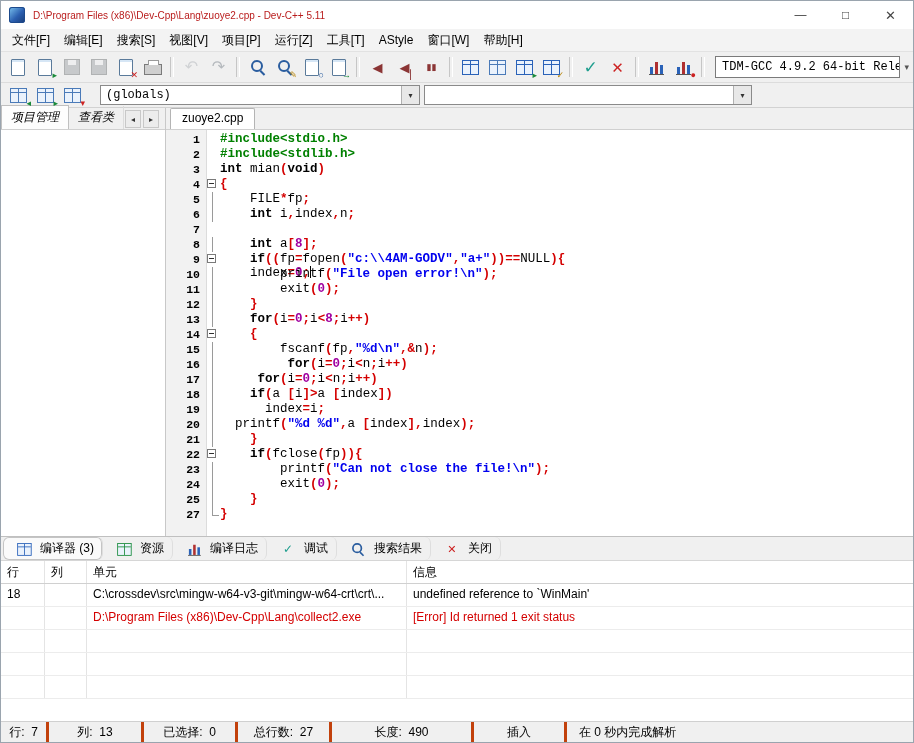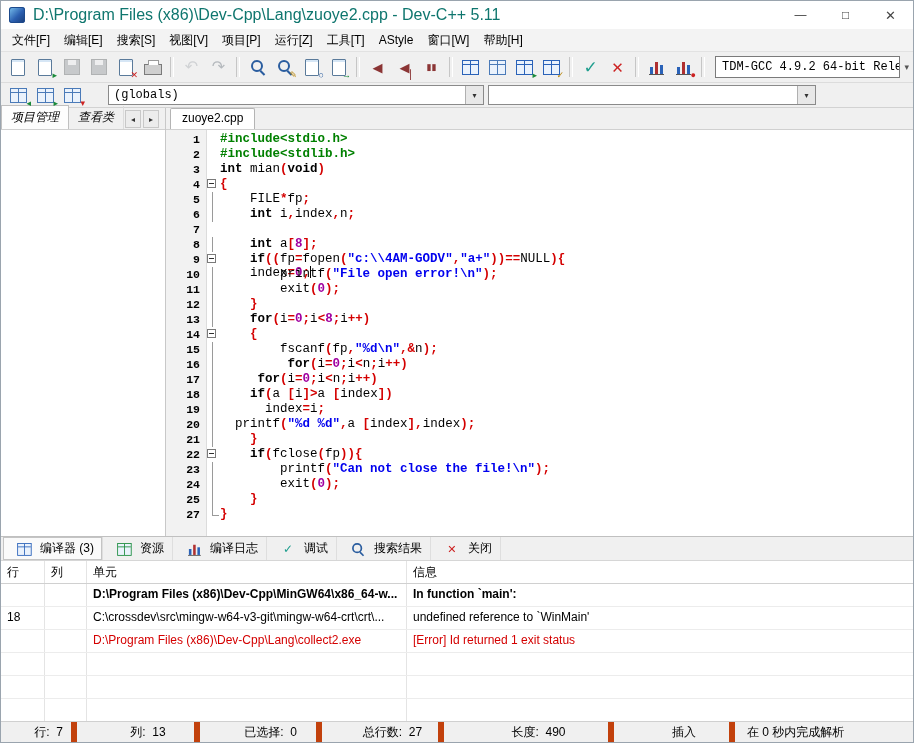--- a/index.html
+++ b/index.html
@@ -4,21 +4,21 @@
 <style>
   html,body{margin:0;padding:0;background:#d8d8d8;}
   .window{width:914px;height:743px;box-sizing:border-box;border:1px solid #9aa4ae;background:#f0f0f0;
     display:flex;flex-direction:column;overflow:hidden;
     font-family:"Liberation Sans","DejaVu Sans",sans-serif;font-size:12px;color:#000;}
 
   
   .titlebar{height:28px;background:#ffffff;display:flex;align-items:center;flex-shrink:0;}
   .appicon{width:16px;height:16px;margin:0 8px 0 8px;border-radius:3px;
     background:linear-gradient(135deg,#7cc4f0 0%,#2b5fb0 55%,#173a74 100%);box-shadow:inset 0 0 0 1px #1d4a8c;}
-  .titletext{flex:1;color:#0f766e;font-size:16px;white-space:nowrap;overflow:hidden;}
+  .titletext{flex:1;color:#b91c1c;font-size:10px;white-space:nowrap;overflow:hidden;}
   .winbtn{width:45px;height:28px;display:flex;align-items:center;justify-content:center;color:#444;font-size:12px;}
   .winbtn.close{font-size:13px;}
 
   
   .menubar{height:22px;background:#f3f3f3;display:flex;align-items:center;padding-left:4px;flex-shrink:0;border-bottom:1px solid #e2e2e2;}
   .menu-item{padding:3px 7px;white-space:nowrap;}
 
   
   .toolbar1{height:30px;display:flex;align-items:center;padding-left:3px;flex-shrink:0;background:#f0f0f0;border-bottom:1px solid #dcdcdc;}
   .toolbar2{height:24px;display:flex;align-items:center;padding-left:4px;flex-shrink:0;background:#f0f0f0;border-bottom:1px solid #d2d2d2;}
@@ -80,33 +80,33 @@
   .tk-kw{color:#000;font-weight:bold;}
   .tk-sy{color:#d40000;font-weight:bold;}
   .tk-st{color:#0000ee;font-weight:bold;}
   .tk-nu{color:#a000a0;font-weight:bold;}
   .tk-pl{color:#000;}
   .caret{display:inline-block;width:1px;height:12px;background:#000;vertical-align:-2px;}
 
   
   .bpanel{height:184px;flex-shrink:0;border-top:1px solid #c0c0c0;display:flex;flex-direction:column;background:#fff;}
   .btabs{height:23px;background:#f0f0f0;border-bottom:1px solid #d6d6d6;display:flex;align-items:stretch;padding-left:2px;flex-shrink:0;}
-  .btab{display:flex;align-items:center;gap:3px;padding:0 8px;border-right:1px solid #dedede;white-space:nowrap;}
+  .btab{display:flex;align-items:center;gap:3px;padding:0 8px;border-right:1px solid #dedede;white-space:nowrap;border-radius:6px;}
   .btab.active{background:#fafafa;box-shadow:inset 0 0 0 1px #c4c4c4;}
   .ctable{flex:1;overflow:hidden;font-size:12px;}
   .thead{display:flex;height:22px;border-bottom:1px solid #d0d0d0;background:#fff;}
   .trow{display:flex;height:22px;border-bottom:1px solid #ececec;background:#fff;}
   .cell{box-sizing:border-box;padding:3px 6px;white-space:nowrap;overflow:hidden;border-right:1px solid #e4e4e4;}
   .c-line{width:44px;}.c-col{width:42px;}.c-unit{width:320px;}.c-msg{flex:1;border-right:none;}
   .r-bold .cell{font-weight:bold;}
   .r-error .cell{color:#d40000;}
 
   
   .statusbar{height:20px;flex-shrink:0;background:#f0f0f0;border-top:1px solid #d0d0d0;display:flex;align-items:stretch;}
-  .sseg{display:flex;align-items:center;justify-content:center;border-right:6px solid #c2410c;white-space:pre;padding-left:25px;}
+  .sseg{display:flex;align-items:center;justify-content:center;border-right:3px solid #c2410c;white-space:pre;}
   .sseg:nth-child(1){width:45px;}
   .sseg:nth-child(2){width:92px;}
   .sseg:nth-child(3){width:91px;}
   .sseg:nth-child(4){width:91px;}
   .sseg:nth-child(5){width:139px;}
   .sseg:nth-child(6){width:90px;}
   .sseg:nth-child(7){flex:1;justify-content:flex-start;padding-left:12px;border-right:none;}
 </style>
 </head>
 <body>
@@ -235,21 +235,21 @@
         </span>
         <span class="tbico">
           <span class="shape-panes" style="--c: #4a7ab8;"></span>
           <span class="ov" style="color: rgb(26, 138, 58);">▸</span>
         </span>
         <span class="tbico">
           <span class="shape-panes" style="--c: #4a7ab8;"></span>
           <span class="ov" style="color: rgb(204, 34, 34);">▾</span>
         </span>
       </span>
-    <span class="combo" style="width:376px;margin-left:22px;">
+    <span class="combo" style="width:320px;margin-left:14px;">
       <span class="ctxt">(globals)</span>
       <span class="cbtn">▾</span>
     </span>
     <span class="combo" style="width:328px;margin-left:4px;">
       <span class="ctxt"></span>
       <span class="cbtn">▾</span>
     </span>
   </div>
 
   <div class="main">
@@ -441,26 +441,20 @@
           <span>关闭</span>
         </span>
       </div>
     <div class="ctable" id="compiler-table">
         <div class="thead">
           <span class="cell c-line">行</span>
           <span class="cell c-col">列</span>
           <span class="cell c-unit">单元</span>
           <span class="cell c-msg">信息</span>
         </div>
-        <div class="trow r-bold">
-          <span class="cell c-line"></span>
-          <span class="cell c-col"></span>
-          <span class="cell c-unit">D:\Program Files (x86)\Dev-Cpp\MinGW64\x86_64-w...</span>
-          <span class="cell c-msg">In function `main':</span>
-        </div>
         <div class="trow">
           <span class="cell c-line">18</span>
           <span class="cell c-col"></span>
           <span class="cell c-unit">C:\crossdev\src\mingw-w64-v3-git\mingw-w64-crt\crt\...</span>
           <span class="cell c-msg">undefined reference to `WinMain'</span>
         </div>
         <div class="trow r-error">
           <span class="cell c-line"></span>
           <span class="cell c-col"></span>
           <span class="cell c-unit">D:\Program Files (x86)\Dev-Cpp\Lang\collect2.exe</span>

